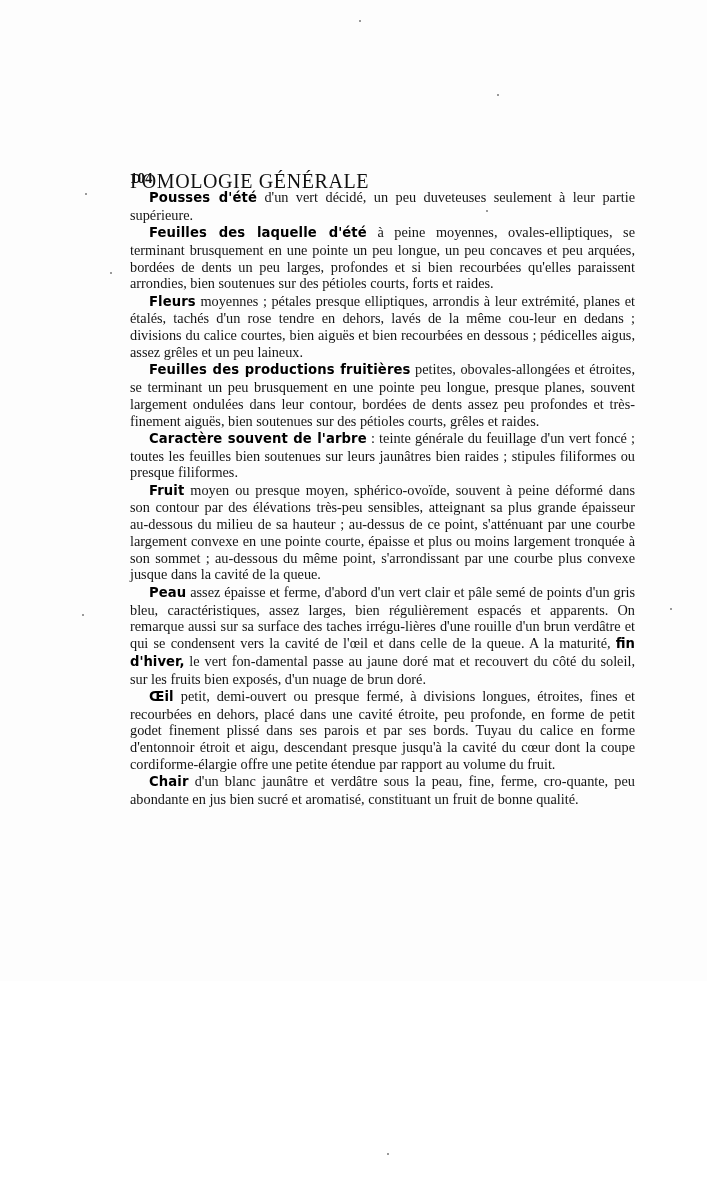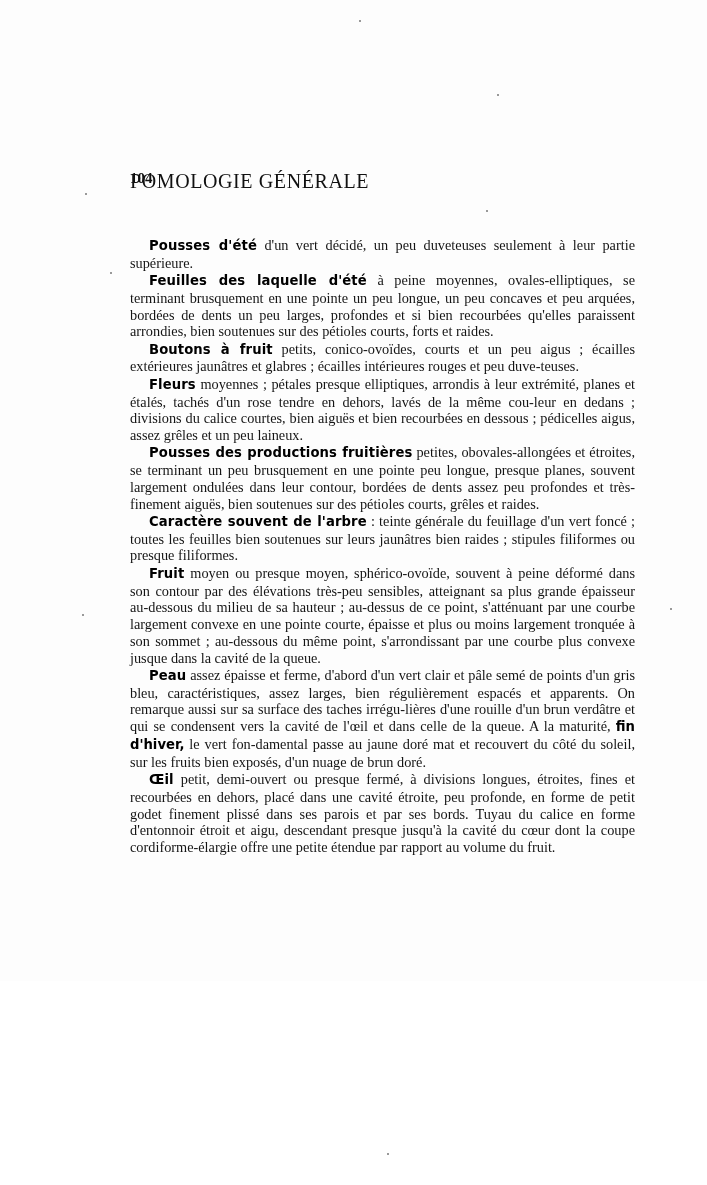--- a/index.html
+++ b/index.html
@@ -15,21 +15,21 @@
   .page-number {
     position: absolute; left: 0; top: 0; font-size: 15px; font-weight: bold;
   }
   .running-title {
     position: absolute; left: 0; right: 0; top: 0; 
     font-size: 20px; letter-spacing: 0.6px;
   }
   .body-text {
     position: absolute; left: 130px; top: 189px; width: 505px;
     font-family: "Liberation Serif", serif; font-size: 14.3px; line-height: 16.75px;
-    color: #141414; text-align: justify; hyphens: manual; margin-top: 48px;
+    color: #141414; text-align: justify; hyphens: manual;
   }
   .para { margin: 0 0 0.6px 0; text-indent: 19px; }
   .term {
     font-family: "DejaVu Sans", sans-serif; font-weight: bold; font-size: 13.2px;
     letter-spacing: 0.1px; color: #000;
   }
   .inline-term {
     font-family: "DejaVu Sans", sans-serif; font-weight: bold; font-size: 13.2px; color: #000;
   }
   .speck { position: absolute; width: 2px; height: 2px; background: #777; border-radius: 1px; }
@@ -57,44 +57,44 @@
 
     <p class="para">
       <span class="term">Pousses d'été</span><span> d'un vert décidé, un peu duveteuses seulement à leur partie supérieure.</span>
     </p>
 
     <p class="para">
       <span class="term">Feuilles des laquelle d'été</span><span> à peine moyennes, ovales-elliptiques, se terminant brusquement en une pointe un peu longue, un peu concaves et peu arquées, bordées de dents un peu larges, profondes et si bien recourbées qu'elles paraissent arrondies, bien soutenues sur des pétioles courts, forts et raides.</span>
     </p>
 
 
-    <p class="para">
-      <span class="term">Boutons à fruit</span><span> petits, conico-ovoïdes, courts et un peu aigus ; écailles extérieures jaunâtres et glabres ; écailles intérieures rouges et peu duve-teuses.</span>
-    </p>
 
     <p class="para">
       <span class="term">Fleurs</span><span> moyennes ; pétales presque elliptiques, arrondis à leur extrémité, planes et étalés, tachés d'un rose tendre en dehors, lavés de la même cou-leur en dedans ; divisions du calice courtes, bien aiguës et bien recourbées en dessous ; pédicelles aigus, assez grêles et un peu laineux.</span>
     </p>
 
     <p class="para">
-      <span class="term">Pousses des productions fruitières</span><span> petites, obovales-allongées et étroites, se terminant un peu brusquement en une pointe peu longue, presque planes, souvent largement ondulées dans leur contour, bordées de dents assez peu profondes et très-finement aiguës, bien soutenues sur des pétioles courts, grêles et raides.</span>
+      <span class="term">Feuilles des productions fruitières</span><span> petites, obovales-allongées et étroites, se terminant un peu brusquement en une pointe peu longue, presque planes, souvent largement ondulées dans leur contour, bordées de dents assez peu profondes et très-finement aiguës, bien soutenues sur des pétioles courts, grêles et raides.</span>
     </p>
 
     <p class="para">
       <span class="term">Caractère souvent de l'arbre</span><span> : teinte générale du feuillage d'un vert foncé ; toutes les feuilles bien soutenues sur leurs jaunâtres bien raides ; stipules filiformes ou presque filiformes.</span>
     </p>
 
     <p class="para">
       <span class="term">Fruit</span><span> moyen ou presque moyen, sphérico-ovoïde, souvent à peine déformé dans son contour par des élévations très-peu sensibles, atteignant sa plus grande épaisseur au-dessous du milieu de sa hauteur ; au-dessus de ce point, s'atténuant par une courbe largement convexe en une pointe courte, épaisse et plus ou moins largement tronquée à son sommet ; au-dessous du même point, s'arrondissant par une courbe plus convexe jusque dans la cavité de la queue.</span>
     </p>
 
     <p class="para">
       <span class="term">Peau</span><span> assez épaisse et ferme, d'abord d'un vert clair et pâle semé de points d'un gris bleu, caractéristiques, assez larges, bien régulièrement espacés et apparents. On remarque aussi sur sa surface des taches irrégu-lières d'une rouille d'un brun verdâtre et qui se condensent vers la cavité de l'œil et dans celle de la queue. A la maturité, </span><span class="inline-term">fin d'hiver,</span><span> le vert fon-damental passe au jaune doré mat et recouvert du côté du soleil, sur les fruits bien exposés, d'un nuage de brun doré.</span>
     </p>
 
     <p class="para">
       <span class="term">Œil</span><span> petit, demi-ouvert ou presque fermé, à divisions longues, étroites, fines et recourbées en dehors, placé dans une cavité étroite, peu profonde, en forme de petit godet finement plissé dans ses parois et par ses bords. Tuyau du calice en forme d'entonnoir étroit et aigu, descendant presque jusqu'à la cavité du cœur dont la coupe cordiforme-élargie offre une petite étendue par rapport au volume du fruit.</span>
     </p>
 
 
+    <p class="para">
+      <span class="term">Chair</span><span> d'un blanc jaunâtre et verdâtre sous la peau, fine, ferme, cro-quante, peu abondante en jus bien sucré et aromatisé, constituant un fruit de bonne qualité.</span>
+    </p>
 
   </div>
 </div>
 
 </body></html>

